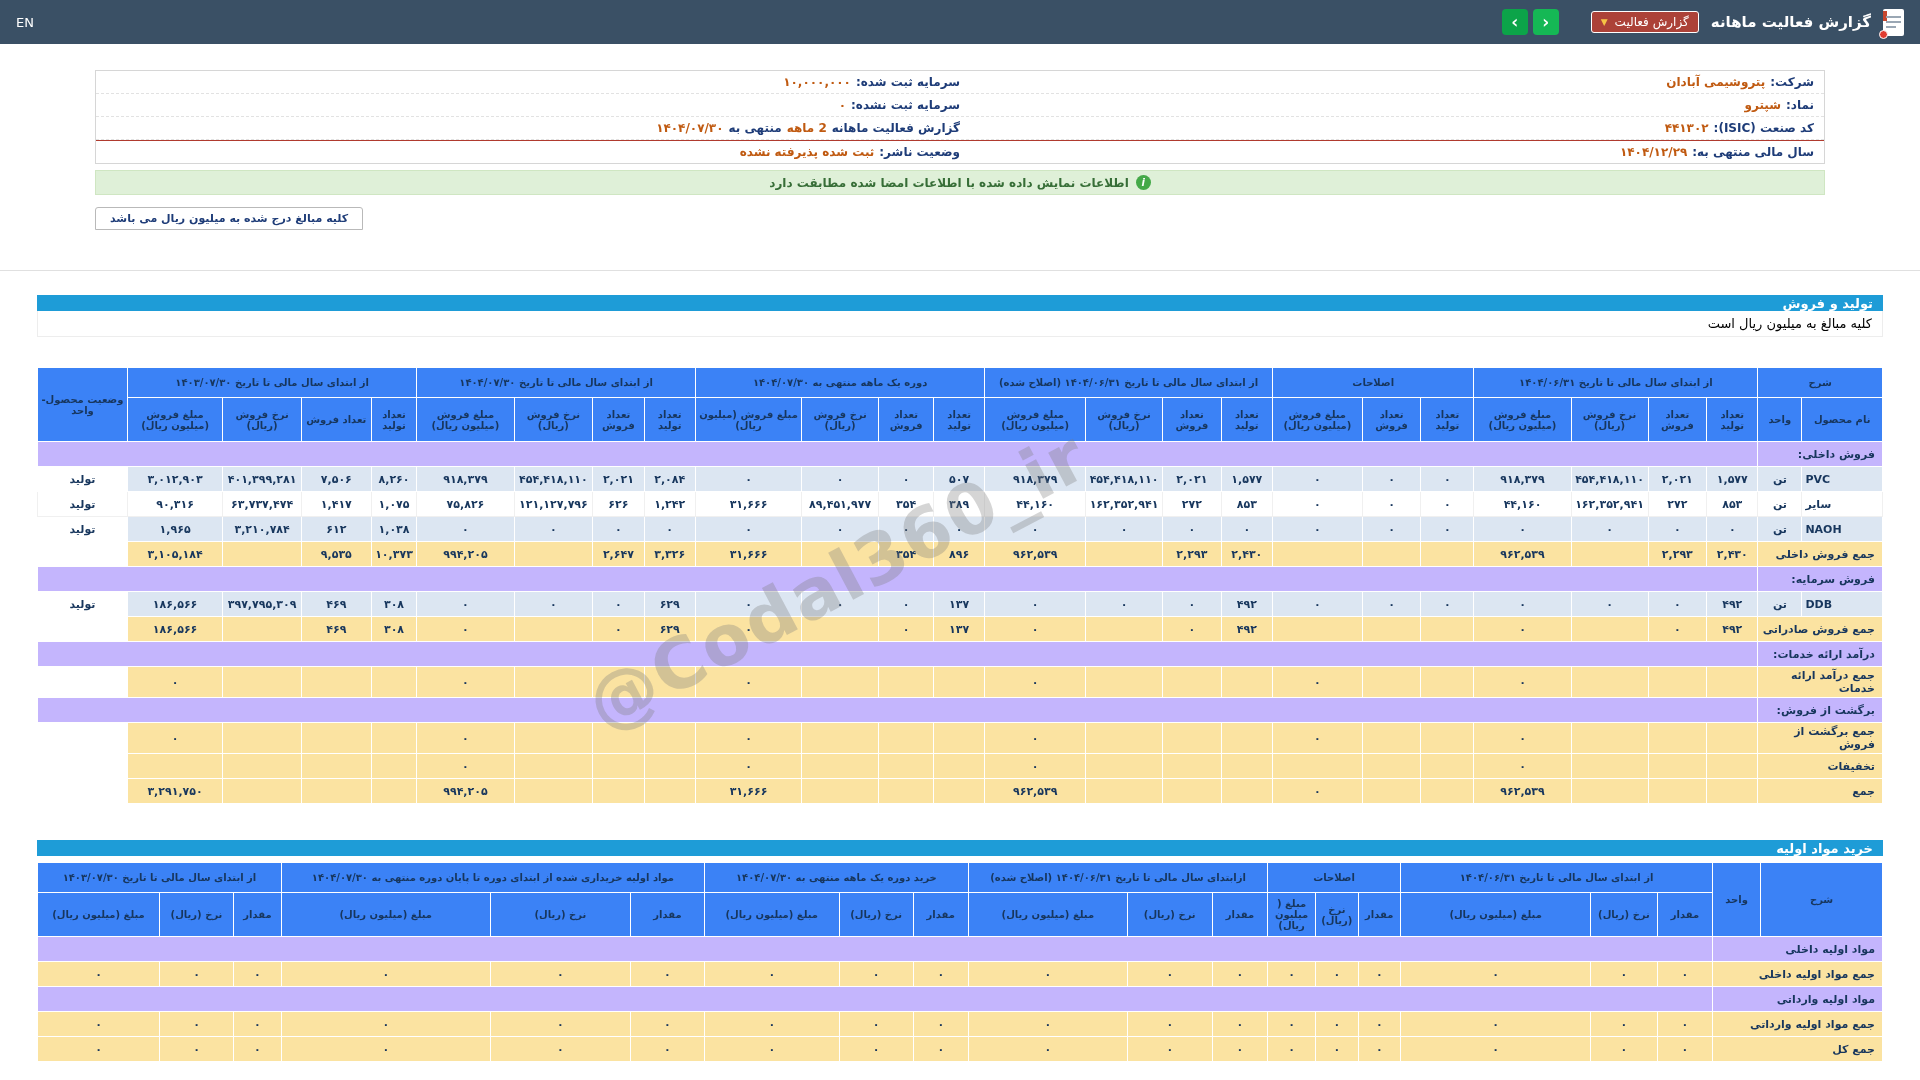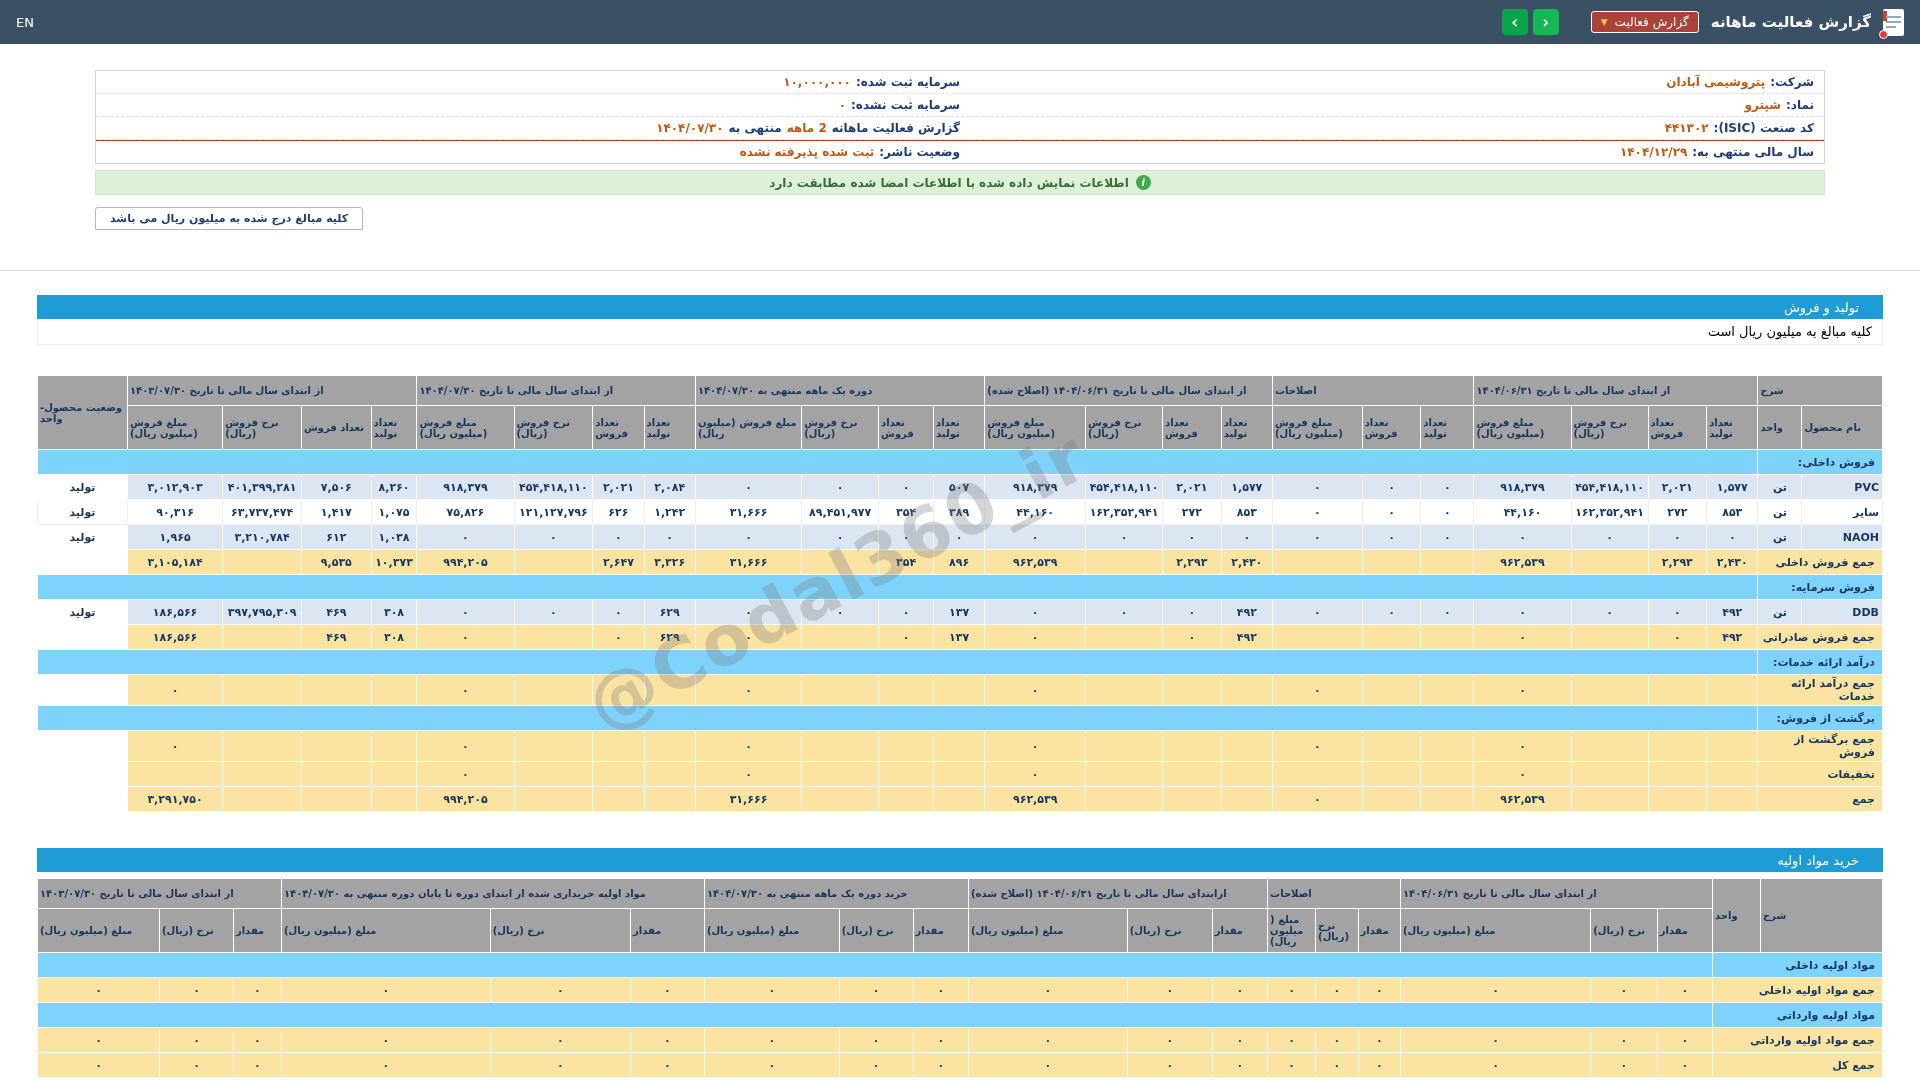--- a/index.html
+++ b/index.html
@@ -36,39 +36,39 @@
     display:flex;align-items:center;justify-content:center;gap:7px;font-size:12px;font-weight:bold;color:#376E37}
   .info-icon{width:15px;height:15px;border-radius:50%;background:#44A948;color:#fff;font-size:10px;font-weight:bold;
     display:flex;align-items:center;justify-content:center;font-style:italic}
   
   .tabwrap{margin:12px 95px 0;text-align:left}
   .unit-tab{display:inline-block;border:1px solid #b9b9b9;border-radius:3px 3px 0 0;background:#fff;
     font-size:11px;font-weight:bold;color:#1E3C78;padding:4px 14px;cursor:pointer}
   .divider{margin-top:40px;border-top:1px solid #e0e0e0}
   
   .report{margin:24px 37px 0;position:relative}
-  .bluebar{height:24px;background:#1E9CD7;color:#fff;font-size:13px;font-weight:normal;
-    display:flex;align-items:center;padding:0 24px}
+  .bluebar{height:16px;background:#1E9CD7;color:#fff;font-size:13px;font-weight:bold;
+    display:flex;align-items:center;padding:0 10px}
   .bluebar.t2{margin-top:36px}
   .subnote{padding:5px 10px;font-size:13px;font-weight:normal;color:#000;background:#fff;border:1px solid #ededed;border-top:none}
   table.datatable{width:100%;border-collapse:collapse;table-layout:fixed;margin-top:30px}
   table.datatable.t2{margin-top:6px}
-  .datatable th{background:#a3a3a3;border:1px solid #fff;color:#17365D;font-size:10px;font-weight:bold;
-    padding:3px 2px;text-align:left;vertical-align:middle}
+  .datatable th{background:#3b82f6;border:1px solid #fff;color:#17365D;font-size:10px;font-weight:bold;
+    padding:3px 2px;text-align:center;vertical-align:middle}
   .datatable thead tr:nth-child(1) th{height:30px}
   .datatable thead tr:nth-child(2) th{height:44px}
   .datatable td{border:1px solid #fff;color:#17365D;font-size:11px;font-weight:bold;text-align:center;
     vertical-align:middle;height:25px;padding:2px 3px;overflow:hidden}
-  .row-section td{background:#7dd3fc}
+  .row-section td{background:#c4b5fd}
   .bg-blue td{background:#DCE6F2}
   .bg-white td{background:#fff;border-color:#f0f0f0}
   .row-total td{background:#FBE3A1}
   .datatable td.statuscell{background:#fff}
   .datatable td.tlabel{text-align:right;padding-right:7px}
-  .datatable td.plabel{text-align:right}
+  .datatable td.plabel{text-align:left}
   
   .watermark{position:absolute;top:540px;left:560px;z-index:9;pointer-events:none;direction:ltr;
     font-size:70px;font-weight:bold;letter-spacing:2px;color:rgba(125,125,125,.32);transform:rotate(-28deg)}
 </style>
 </head>
 <body>
 
 <div class="topbar">
   <div class="doc-icon">
     <span class="band"></span>

